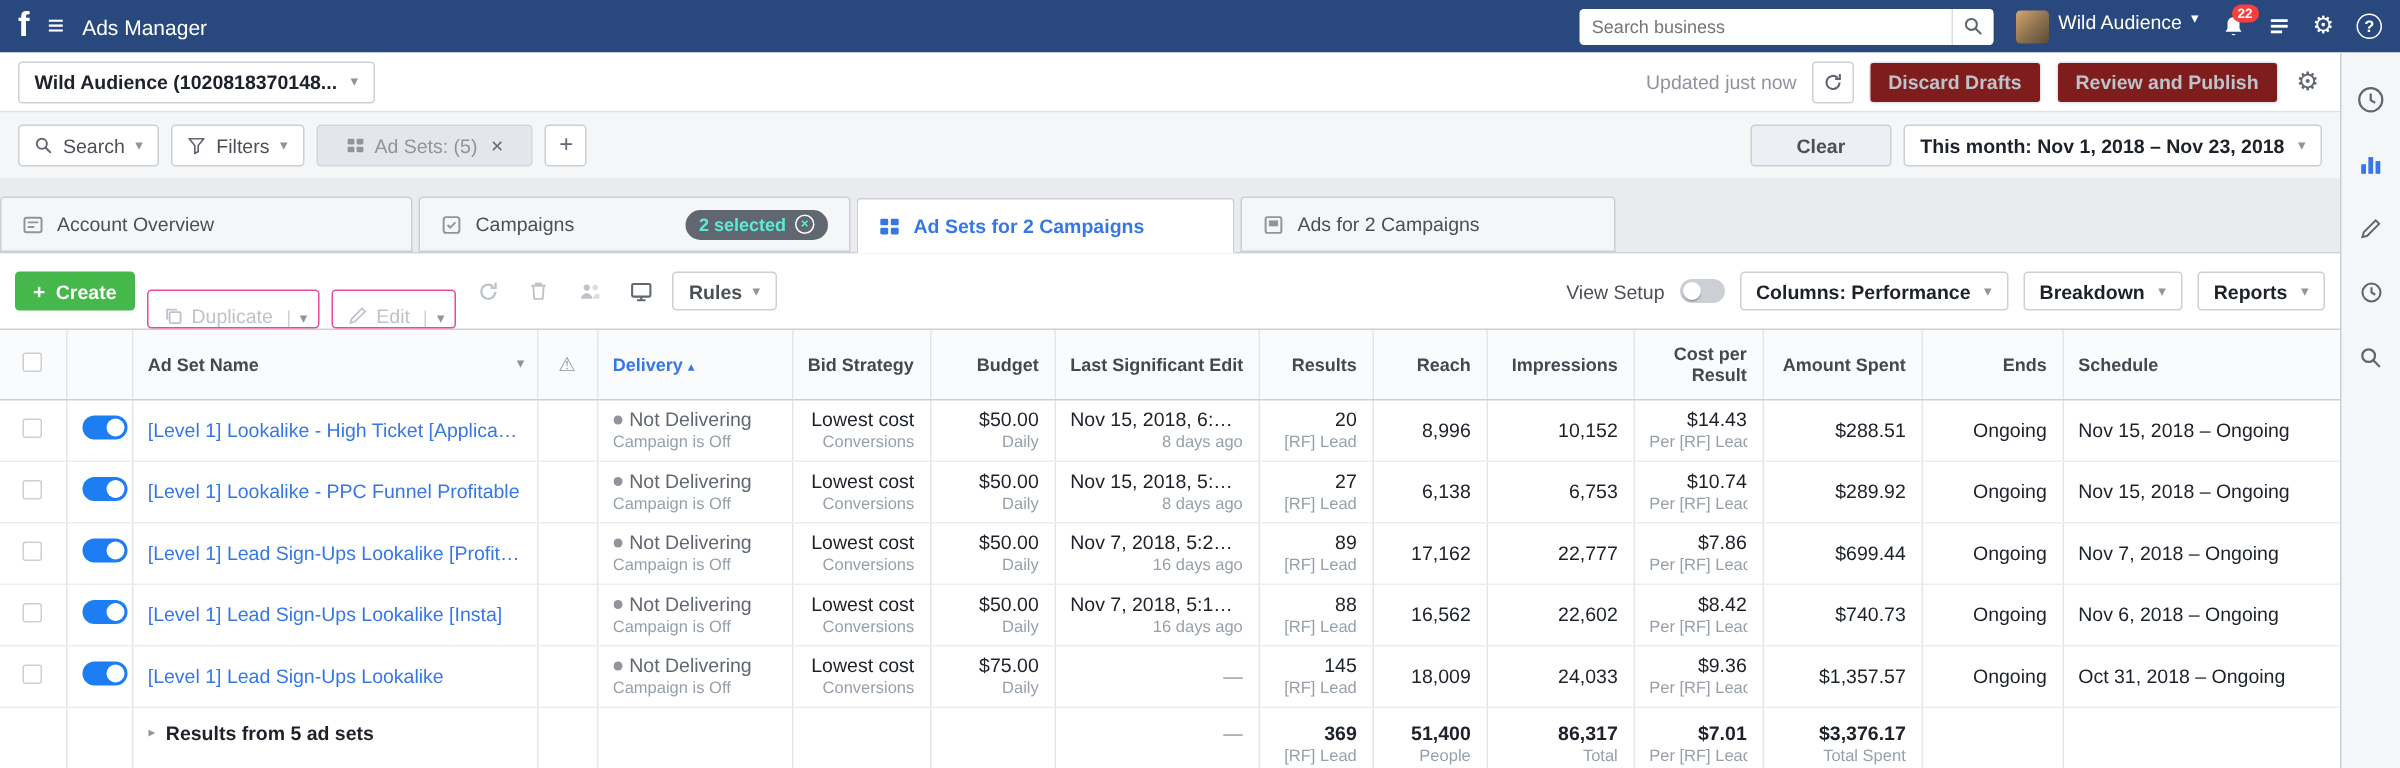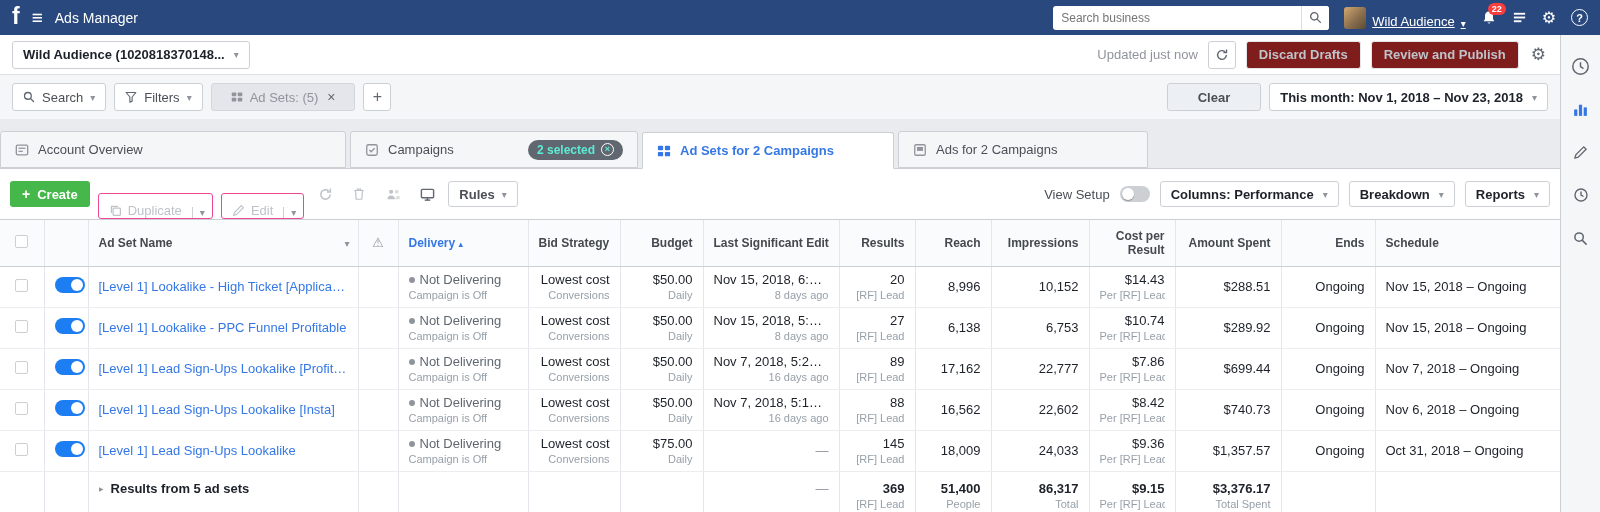--- a/index.html
+++ b/index.html
@@ -14,21 +14,21 @@
   
   .topbar { flex: 0 0 35px; background: #29487d; color: #fff; display: flex; align-items: center; gap: 12px; padding: 0 12px; }
   .fb-logo { font-size: 23px; font-weight: bold; line-height: 1; margin-top: -3px; }
   .hamburger { font-size: 19px; line-height: 1; cursor: pointer; }
   .app-title { font-size: 14px; }
   .topbar-right { margin-left: auto; display: flex; align-items: center; gap: 15px; }
   .nav-search { width: 276px; height: 24px; background: #fff; border-radius: 3px; display: flex; align-items: center; overflow: hidden; }
   .nav-search input { flex: 1; border: 0; outline: 0; font-size: 12px; padding: 0 8px; color: #1d2129; font-family: inherit; background: transparent; }
   .nav-search .search-btn { width: 28px; height: 100%; border: 0; border-left: 1px solid #dadde1; background: #fff; color: #606770; display: flex; align-items: center; justify-content: center; }
   .avatar { width: 22px; height: 22px; border-radius: 3px; background: linear-gradient(135deg, #d3a86f 0%, #8a6f4e 55%, #5d4a33 100%); }
-  .user-chip { display: flex; align-items: flex-end; gap: 6px; font-size: 13px; cursor: pointer; text-decoration: underline; }
+  .user-chip { display: flex; align-items: flex-start; gap: 6px; font-size: 13px; cursor: pointer; }
   .nav-caret { font-size: 10px; }
   .bell-wrap { position: relative; cursor: pointer; display: flex; }
   .badge { position: absolute; top: -7px; right: -9px; background: #fa3e3e; color: #fff; font-size: 9px; font-weight: bold; border-radius: 8px; padding: 1px 4px; line-height: 1.2; }
   .nav-ic { display: flex; align-items: center; cursor: pointer; color: #fff; }
   .gear-glyph { font-size: 16px; line-height: 1; }
   .help-circle { width: 17px; height: 17px; border: 1.5px solid #fff; border-radius: 50%; display: flex; align-items: center; justify-content: center; font-size: 11px; font-weight: bold; cursor: pointer; }
 
   
   .body-row { flex: 1; display: flex; min-height: 0; }
   .main-col { width: 1560px; display: flex; flex-direction: column; min-height: 0; }
@@ -54,21 +54,21 @@
   .sq { width: 28px; justify-content: center; padding: 0; font-size: 16px; color: #606770; }
   .clear-btn { margin-left: auto; height: 28px; padding: 0 30px; background: #eceff3; border: 1px solid #ccd0d5; border-radius: 3px; font-weight: bold; color: #4b4f56; font-size: 13px; }
   .date-btn { height: 28px; display: inline-flex; align-items: center; gap: 9px; background: #fff; border: 1px solid #ccd0d5; border-radius: 3px; padding: 0 10px; font-weight: bold; font-size: 13px; color: #1d2129; }
 
   
   .tabs-area { flex: 0 0 49px; background: #e9ebee; display: flex; align-items: flex-end; border-bottom: 1px solid #ccd0d5; padding-top: 12px; }
   .tab { height: 37px; display: flex; align-items: center; gap: 9px; padding: 0 14px; background: #f5f6f7; border: 1px solid #ccd0d5; border-radius: 3px 3px 0 0; margin-right: 4px; color: #4b4f56; font-size: 13px; cursor: pointer; }
   .tab .t-ic { color: #90949c; display: flex; }
   .tab.active { background: #fff; color: #3578e5; font-weight: bold; border-bottom: 1px solid #fff; margin-bottom: -1px; }
   .tab.active .t-ic { color: #3578e5; }
-  .tab-1 { width: 346px; } .tab-2 { width: 288px; } .tab-3 { width: 252px; } .tab-4 { width: 250px; }
+  .tab-1 { width: 275px; } .tab-2 { width: 288px; } .tab-3 { width: 252px; } .tab-4 { width: 250px; }
   .badge-selected { margin-left: auto; background: #606770; color: #5eead4; border-radius: 11px; height: 20px; display: inline-flex; align-items: center; gap: 6px; padding: 0 9px; font-size: 12px; font-weight: bold; }
   .badge-x { width: 13px; height: 13px; border: 1.5px solid #fff; border-radius: 50%; display: flex; align-items: center; justify-content: center; font-size: 9px; line-height: 1; cursor: pointer; }
 
   
   .toolbar { flex: 0 0 37px; background: #fff; border-bottom: 1px solid #ccd0d5; display: flex; align-items: center; gap: 8px; padding: 0 10px; }
   .create-btn { height: 26px; background: #46b74a; color: #fff; font-weight: bold; border: 0; border-radius: 3px; padding: 0 12px; display: inline-flex; align-items: center; gap: 7px; font-size: 13px; }
   .create-plus { font-size: 14px; font-weight: bold; line-height: 1; }
   .split { display: inline-flex; height: 26px; border: 1px solid #ec4899; border-radius: 3px; background: #fff; overflow: hidden; align-items: flex-end; margin-top: 24px; }
   .split .part { display: inline-flex; align-items: center; gap: 6px; padding: 0 10px; font-size: 13px; background: none; border: 0; }
   .split .caret-part { border: 0; border-left: 1px solid #ccd0d5; padding: 0 7px; display: flex; align-items: center; background: none; }
@@ -635,21 +635,21 @@
                 </td>
                 <td class="num">
                   <div class="main">51,400</div>
                   <div class="sub">People</div>
                 </td>
                 <td class="num">
                   <div class="main">86,317</div>
                   <div class="sub">Total</div>
                 </td>
                 <td class="num">
-                  <div class="main">$9.15</div>
+                  <div class="main">$7.01</div>
                   <div class="sub">Per [RF] Lead</div>
                 </td>
                 <td class="num">
                   <div class="main">$3,376.17</div>
                   <div class="sub">Total Spent</div>
                 </td>
                 <td></td>
                 <td></td>
               </tr>
             </tbody>

